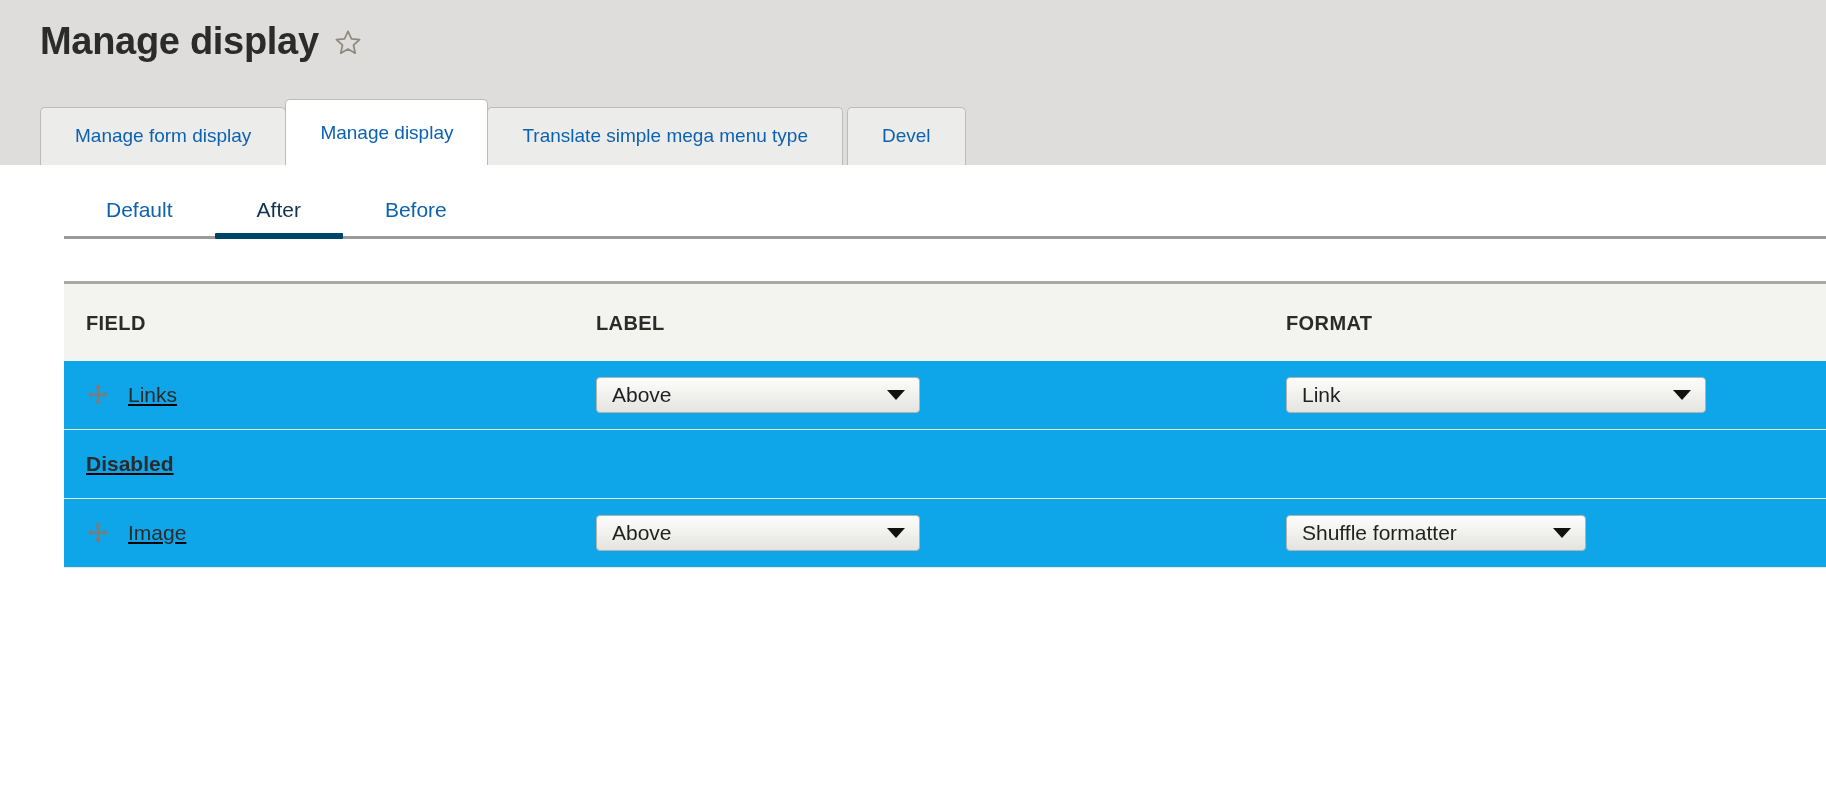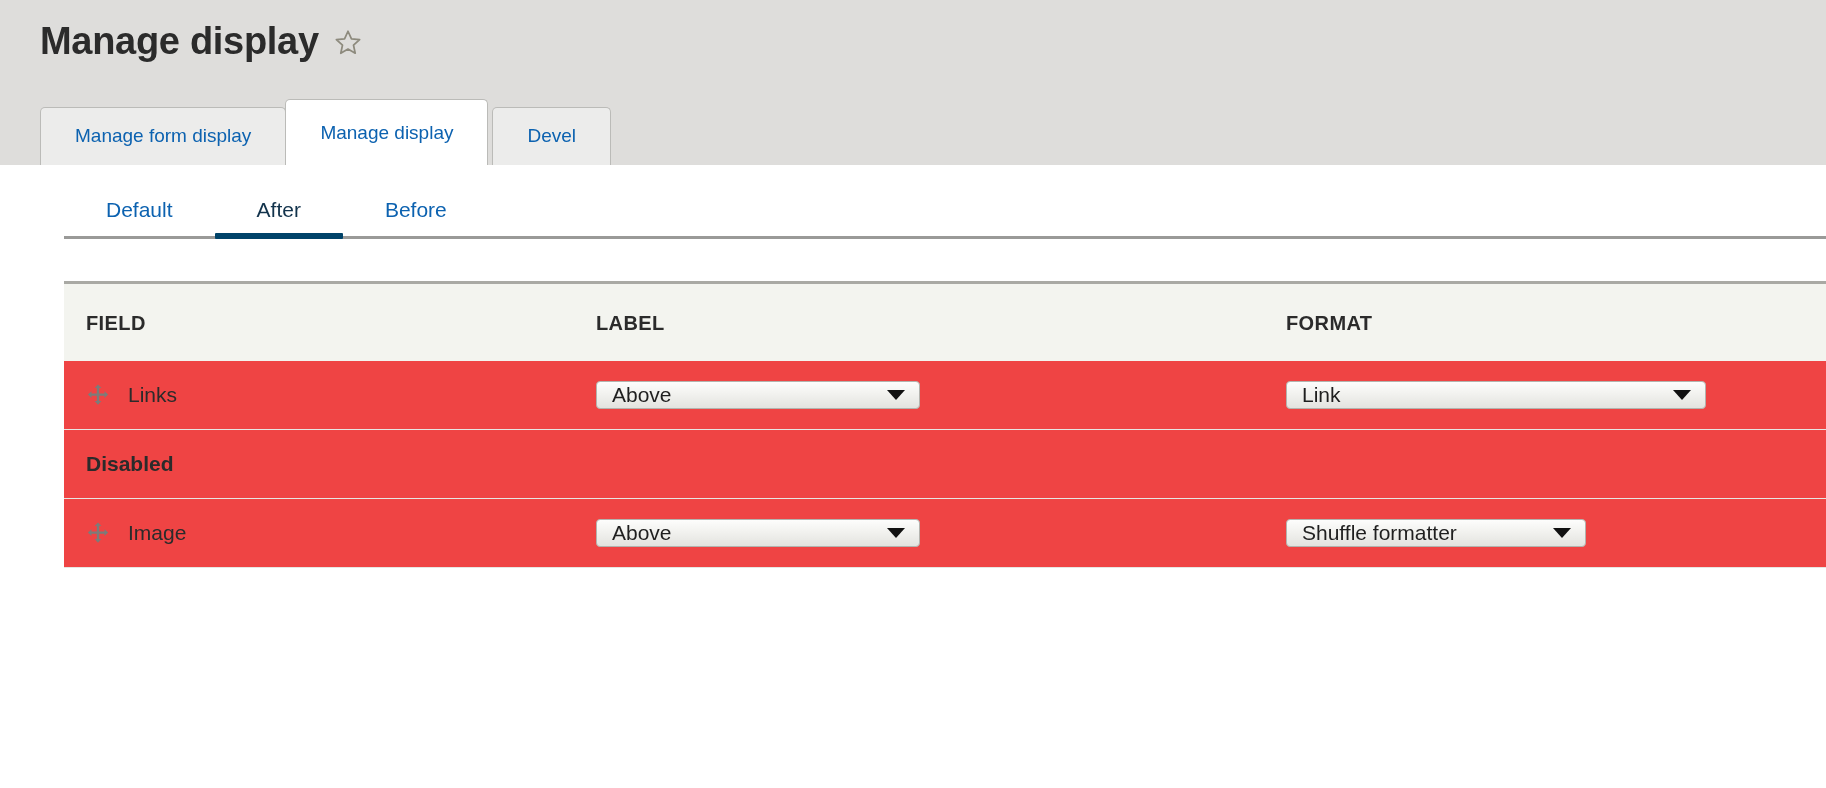--- a/index.html
+++ b/index.html
@@ -172,21 +172,22 @@
     text-transform: uppercase;
   }
   .col-field  { width: 510px; padding-left: 22px !important; }
   .col-label  { width: 690px; }
   .col-format { width: 586px; }
 
   .display-table tbody td {
     padding: 0;
     border-bottom: 1px solid #e6e6e2;
     vertical-align: middle;
-    background: #ef4444;
+    background: #0ea5e9;
+    text-decoration: underline;
   }
   .row-field-cell {
     display: flex;
     align-items: center;
     gap: 18px;
     padding: 22px 0 22px 22px;
     font-size: 21px;
     color: #2b2b2b;
   }
   .row-region .row-field-cell {
@@ -208,21 +209,21 @@
   }
 
   
   .sel {
     position: relative;
     display: inline-flex;
     align-items: center;
     background: linear-gradient(to bottom, #fdfdfc 0%, #f2f2ef 45%, #e3e3df 100%);
     border: 1px solid #b3b3ae;
     border-radius: 4px;
-    height: 28px;
+    height: 36px;
     box-sizing: border-box;
     cursor: pointer;
     font-size: 21px;
     color: #1f1f1f;
     padding: 0 14px 0 15px;
     white-space: nowrap;
   }
   .sel .sel-text {
     flex: 1 1 auto;
   }
@@ -252,20 +253,23 @@
       </svg>
     </span>
   </div>
 
   <div class="primary-tabs">
     <div class="ptab">
       <span>Manage form display</span>
     </div>
     <div class="ptab is-active">
       <span>Manage display</span>
+    </div>
+    <div class="ptab">
+      <span>Translate simple mega menu type</span>
     </div>
     <div class="ptab tab-devel">
       <span>Devel</span>
     </div>
   </div>
 </div>
 
 <div class="content">
 
   <div class="secondary-tabs">

